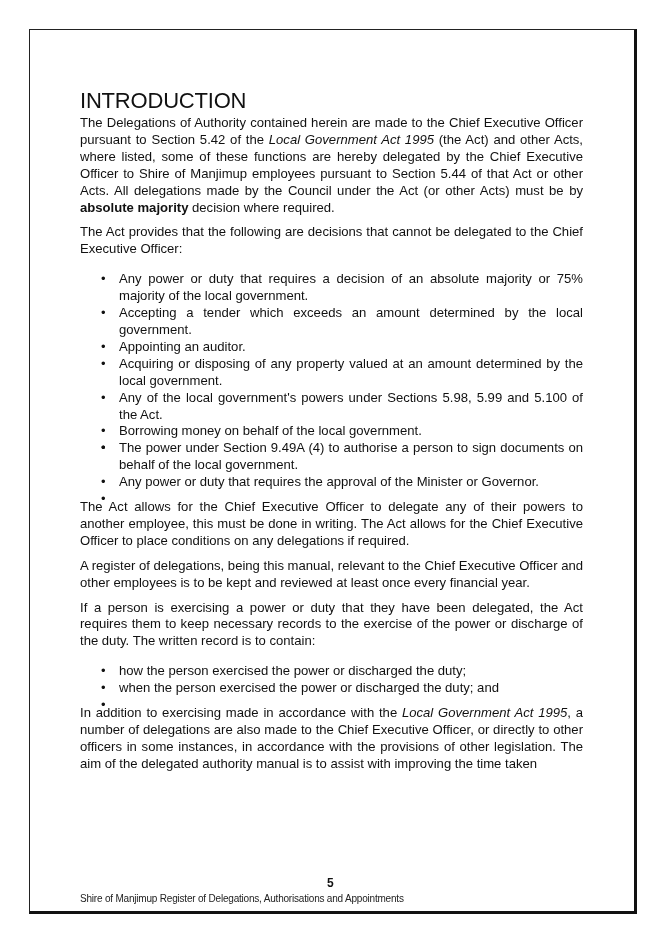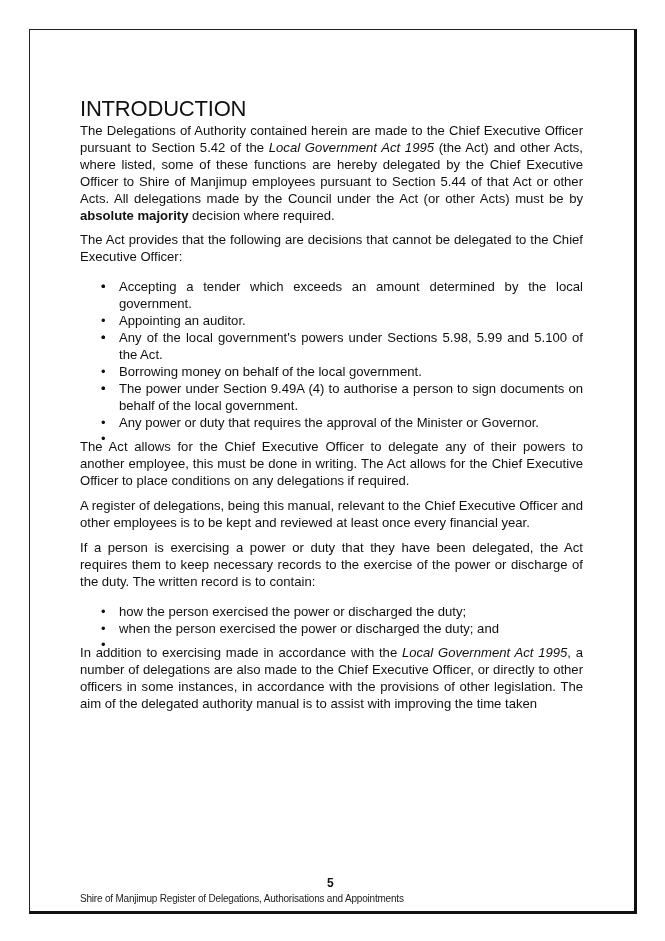--- a/index.html
+++ b/index.html
@@ -24,21 +24,21 @@
       border-top: 1px solid #222;
       border-left: 1px solid #222;
       border-right: 3px solid #111;
       border-bottom: 3px solid #111;
       box-sizing: content-box;
       background: #fff;
     }
     .content {
       position: absolute;
       left: 80px;
-      top: 96px;
+      top: 88px;
       width: 503px;
       font-size: 13.1px;
       line-height: 16.9px;
     }
     .title {
       font-size: 22px;
       line-height: 26px;
       font-weight: normal;
       margin: 0 0 1px 0;
       letter-spacing: -0.2px;
@@ -90,24 +90,24 @@
 <div class="page-frame"></div>
 
 <div class="content">
   <h1 class="title">INTRODUCTION</h1>
 
   <p><span>The Delegations of Authority contained herein are made to the Chief Executive Officer pursuant to Section 5.42 of the </span><em>Local Government Act 1995</em><span> (the Act) and other Acts, where listed, some of these functions are hereby delegated by the Chief Executive Officer to Shire of Manjimup employees pursuant to Section 5.44 of that Act or other Acts. All delegations made by the Council under the Act (or other Acts) must be by </span><strong>absolute majority</strong><span> decision where required.</span></p>
 
   <p>The Act provides that the following are decisions that cannot be delegated to the Chief Executive Officer:</p>
 
   <ul class="first-list">
-    <li><span class="bullet">•</span></li>
+    <li><span class="bullet">•</span><span>Any power or duty that requires a decision of an absolute majority or 75% majority of the local government.</span></li>
     <li><span class="bullet">•</span><span>Accepting a tender which exceeds an amount determined by the local government.</span></li>
     <li><span class="bullet">•</span><span>Appointing an auditor.</span></li>
-    <li><span class="bullet">•</span></li>
+    <li><span class="bullet">•</span><span>Acquiring or disposing of any property valued at an amount determined by the local government.</span></li>
     <li><span class="bullet">•</span><span>Any of the local government's powers under Sections 5.98, 5.99 and 5.100 of the Act.</span></li>
     <li><span class="bullet">•</span><span>Borrowing money on behalf of the local government.</span></li>
     <li><span class="bullet">•</span></li>
     <li><span class="bullet">•</span><span>The power under Section 9.49A (4) to authorise a person to sign documents on behalf of the local government.</span></li>
     <li><span class="bullet">•</span><span>Any power or duty that requires the approval of the Minister or Governor.</span></li>
     <li><span class="bullet">•</span></li>
   </ul>
 
   <p>The Act allows for the Chief Executive Officer to delegate any of their powers to another employee, this must be done in writing. The Act allows for the Chief Executive Officer to place conditions on any delegations if required.</p>
 

